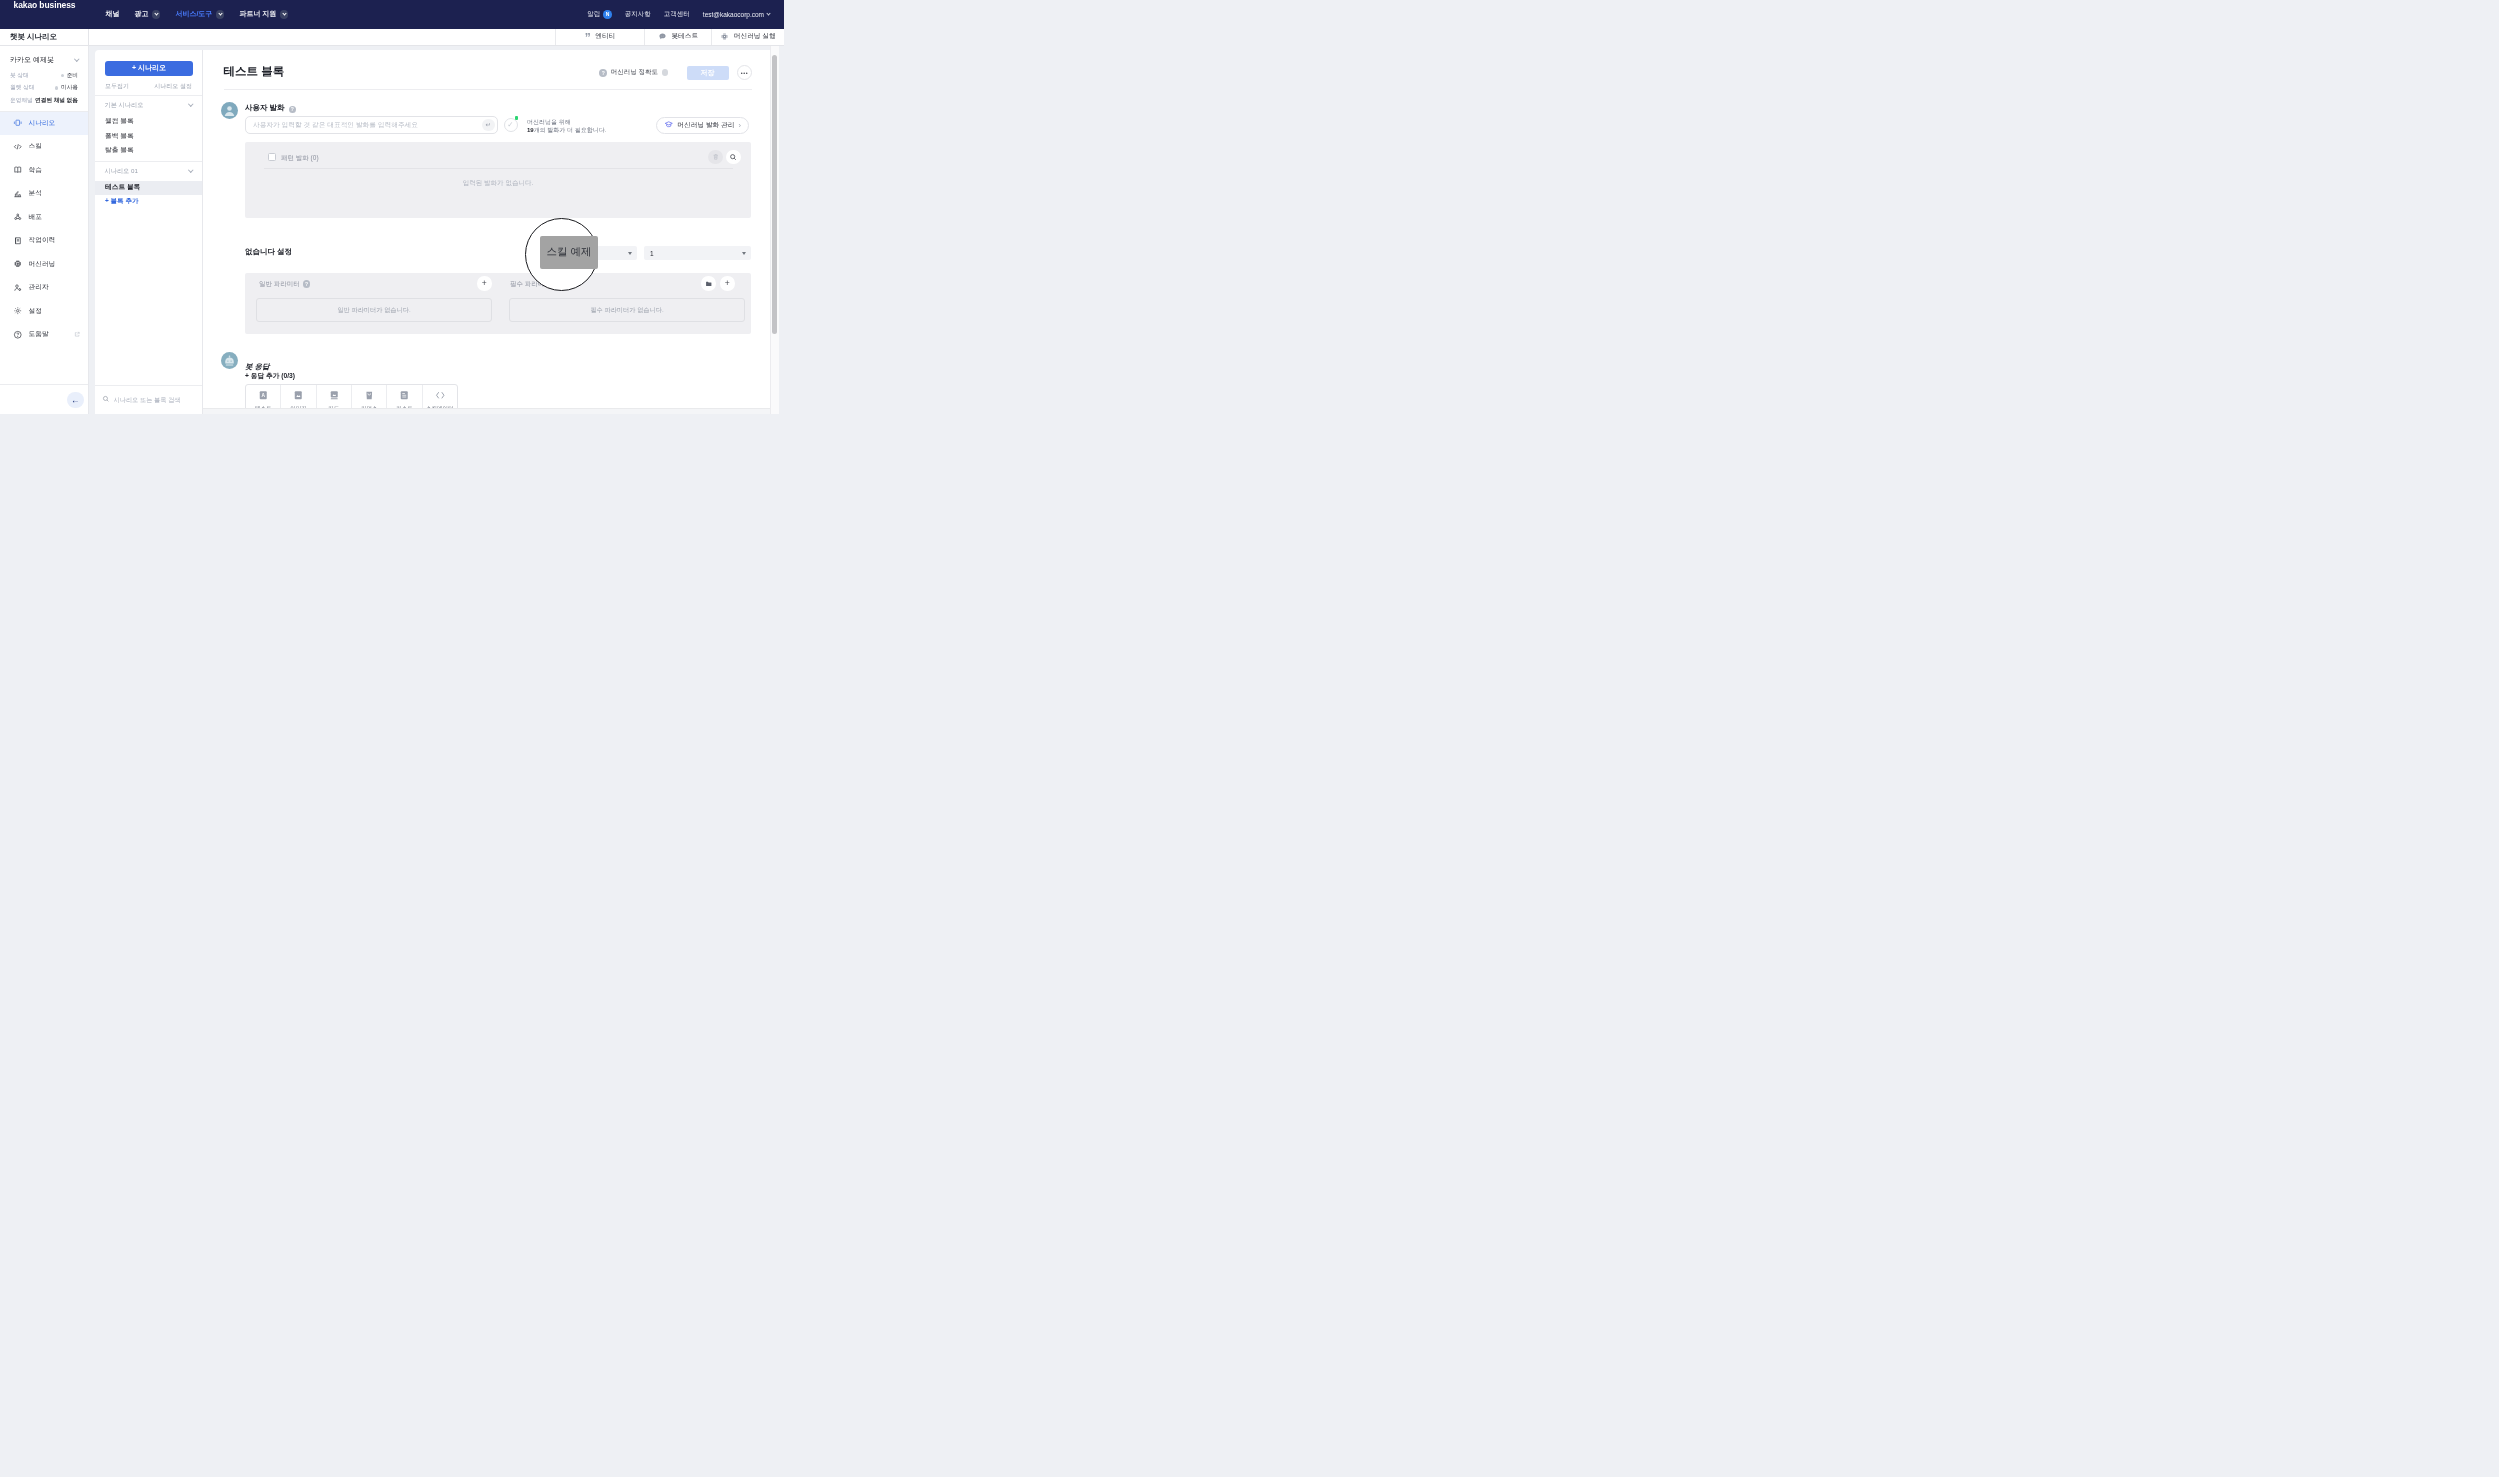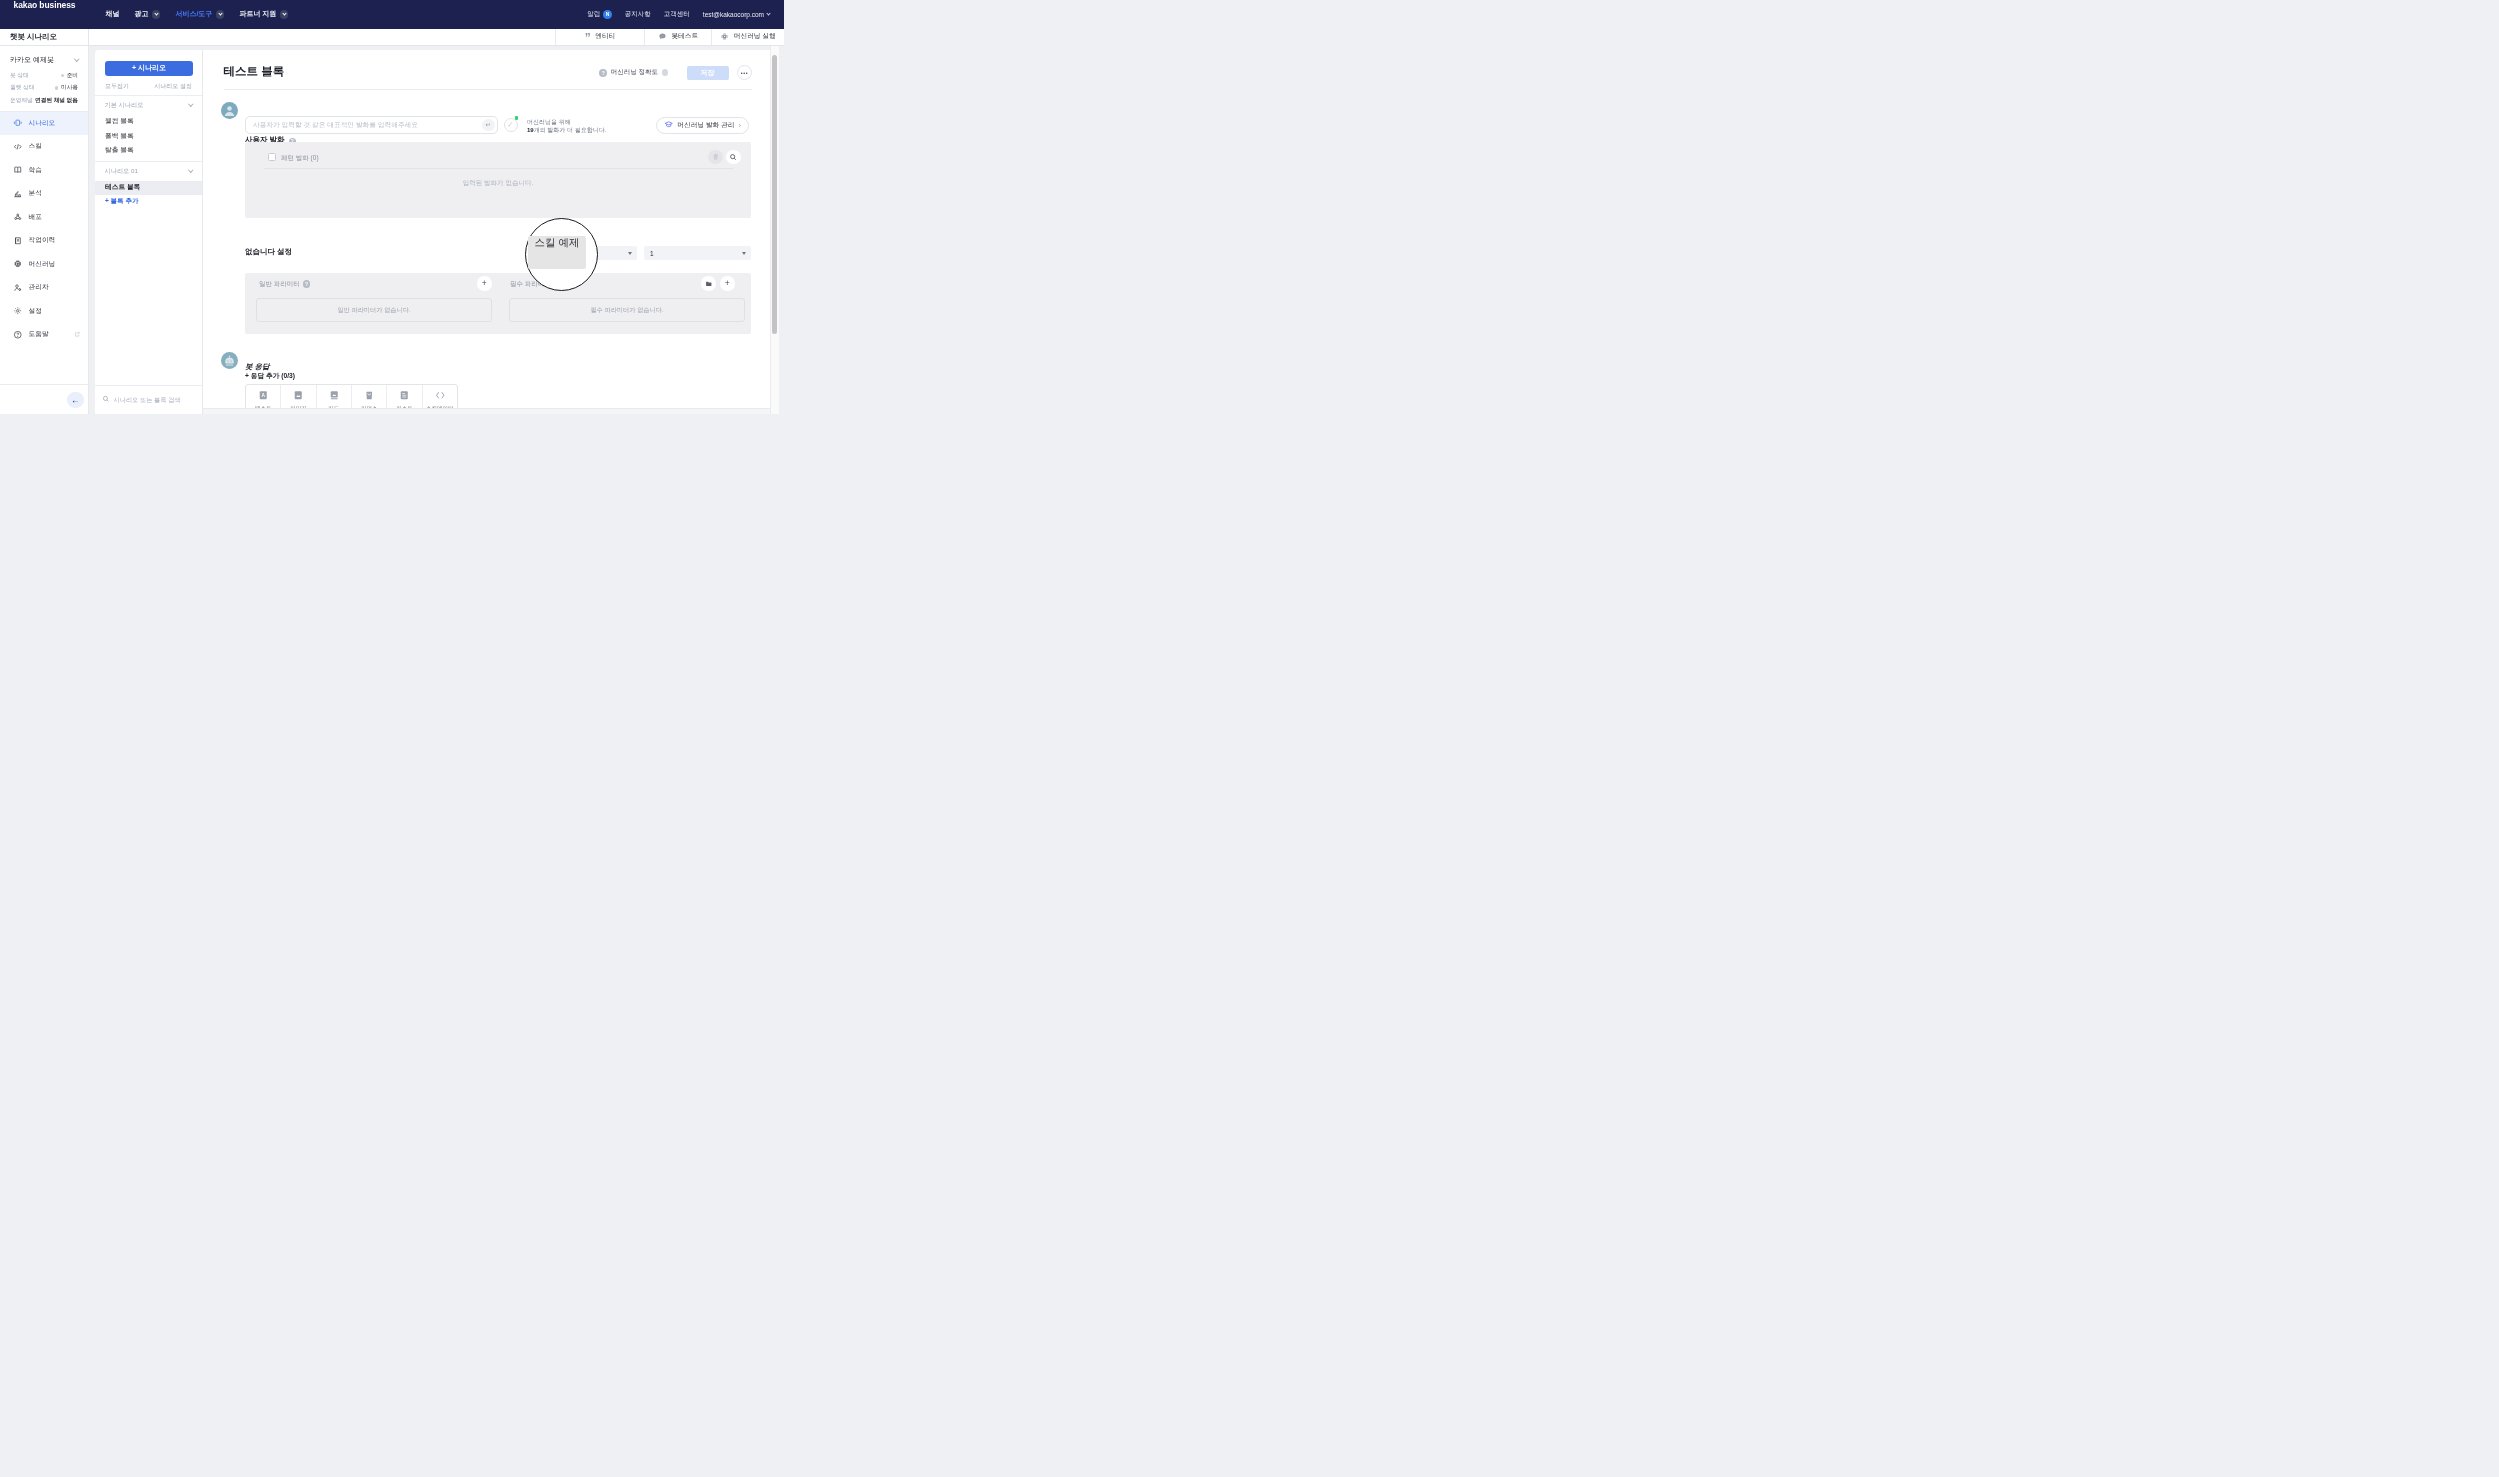--- a/index.html
+++ b/index.html
@@ -115,21 +115,21 @@
   .params-panel { left:42px; top:223px; width:506px; height:61px; background:#EFEFF2; border-radius:2px; }
   .par-label { position:absolute; top:6.5px; display:flex; align-items:center; gap:3px; font-size:6.5px; color:#8B909D; }
   .pl-left { left:14px; } .pl-right { left:265px; }
   .pc-plus-l { left:232px; top:3px; background:#fff; color:#44474F; font-size:8.5px; font-weight:500; }
   .pc-folder { left:456px; top:3px; background:#fff; }
   .pc-plus-r { left:475px; top:3px; background:#fff; color:#44474F; font-size:8.5px; font-weight:500; }
   .empty-box { position:absolute; top:25px; width:236px; height:24px; border:0.5px solid #DFE0E4; border-radius:3px; display:flex; align-items:center; justify-content:center; font-size:6.2px; color:#9AA0AB; }
   .eb-left { left:11px; } .eb-right { left:264px; }
 
   .lens { left:322px; top:168px; width:73px; height:73px; border:1px solid #17181C; border-radius:50%; background:#fff; z-index:45; }
-  .lens-chip { position:absolute; left:2px; top:16.5px; width:58px; height:33px; background:#e5e5e5; border-radius:2px; display:flex; justify-content:center; }
+  .lens-chip { position:absolute; left:14px; top:16.5px; width:58px; height:33px; background:#a3a3a3; border-radius:2px; display:flex; align-items:center; justify-content:center; }
   .lens-chip span { font-size:10.5px; color:#2B2E36; }
 
   .bot-add { left:42px; top:322px; font-size:6.7px; font-weight:700; color:#23252D; }
   .types-panel { left:42px; top:334px; width:213px; height:30.5px; border:0.5px solid #E3E4E8; border-radius:3px 3px 0 0; background:#fff; display:flex; }
   .type-cell { flex:1; display:flex; flex-direction:column; align-items:center; padding-top:4.5px; gap:2.5px; border-left:0.5px solid #ECEDF0; cursor:pointer; }
   .type-cell:first-child { border-left:none; }
   .type-cell .t-label { font-size:5.5px; color:#6F7480; }
   .bottom-band { left:0; top:358px; width:567px; height:6.5px; background:#F4F5F7; border-top:0.5px solid #E9EAEC; z-index:46; }
 </style>
 </head>
@@ -370,21 +370,21 @@
       <span class="more-btn">•••</span>
     </div>
     <div class="m head-div"></div>
 
     <div class="m avatar" style="left:17.5px;top:52px;">
       <svg width="17" height="17" viewBox="0 0 34 34">
           <circle cx="17" cy="13" r="4.6" fill="#D8E6EC"></circle>
           <path d="M7.5 28c1-5.4 5-8 9.5-8s8.5 2.6 9.5 8z" fill="#D8E6EC"></path>
         </svg>
     </div>
-    <div class="m" style="left:42px;top:53px;display:flex;align-items:flex-end;gap:4px;margin-top:32px;">
+    <div class="m" style="left:42px;top:53px;display:flex;align-items:flex-end;gap:4px;">
       <span class="sec-head">사용자 발화</span>
       <span class="q-circle sm">?</span>
     </div>
     <div class="m utter-input">
       <input type="text" placeholder="사용자가 입력할 것 같은 대표적인 발화를 입력해주세요" style="">
       <span class="enter-circle">↵</span>
     </div>
     <div class="m check-wrap">
       <span class="check-circle">✓</span>
       <span class="green-dot"></span>

